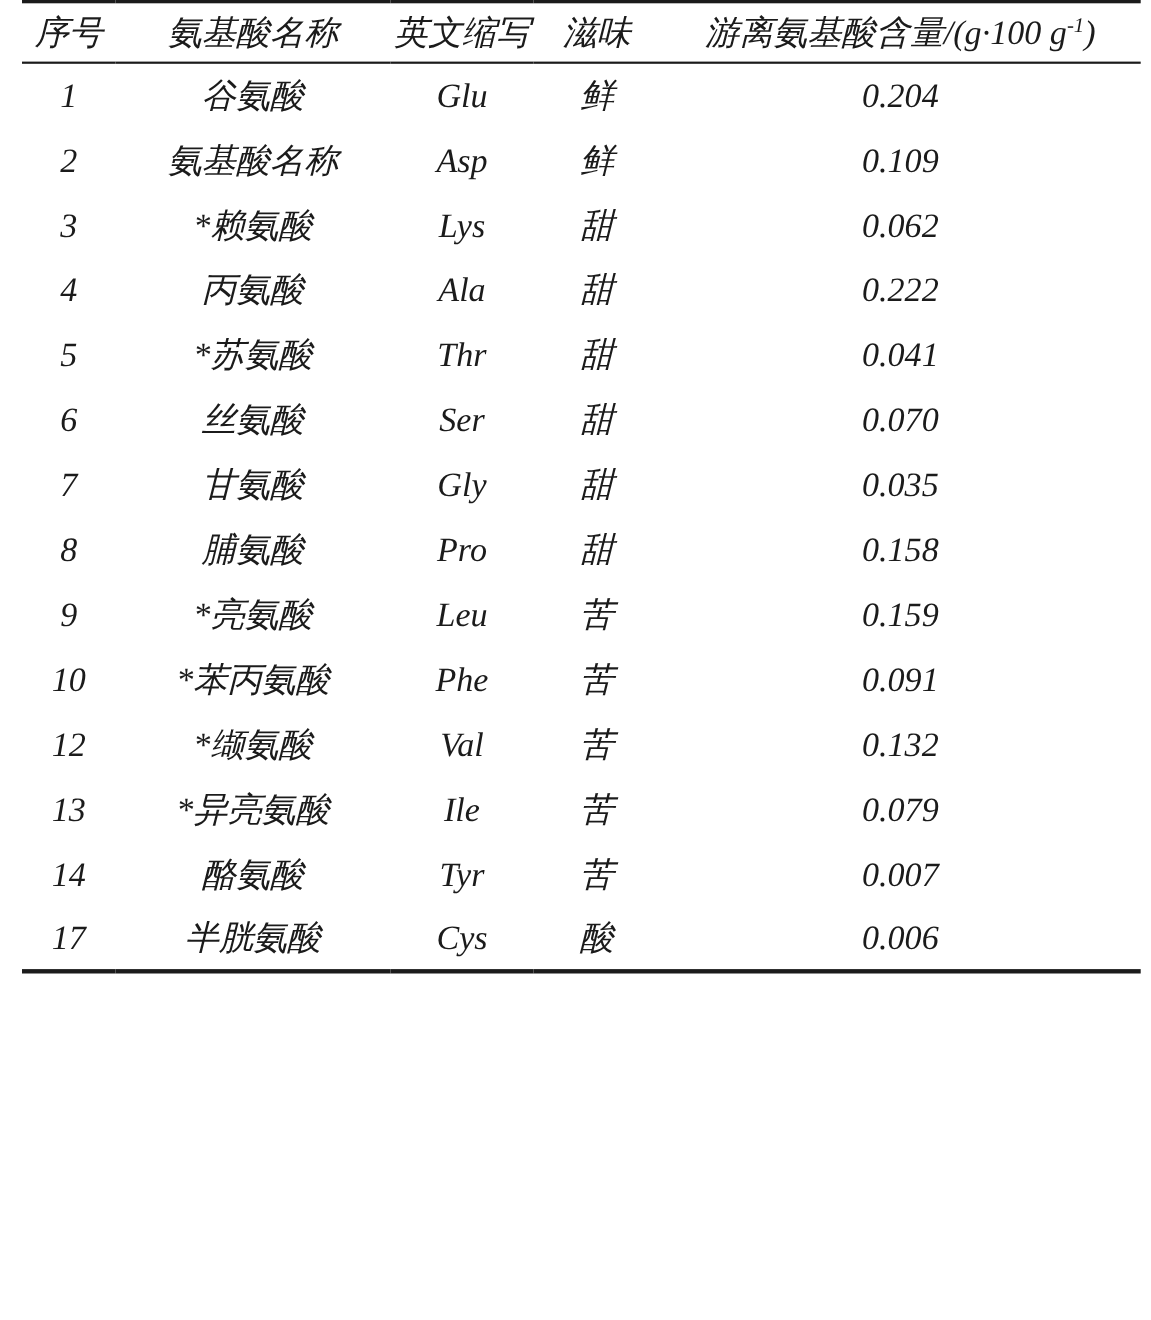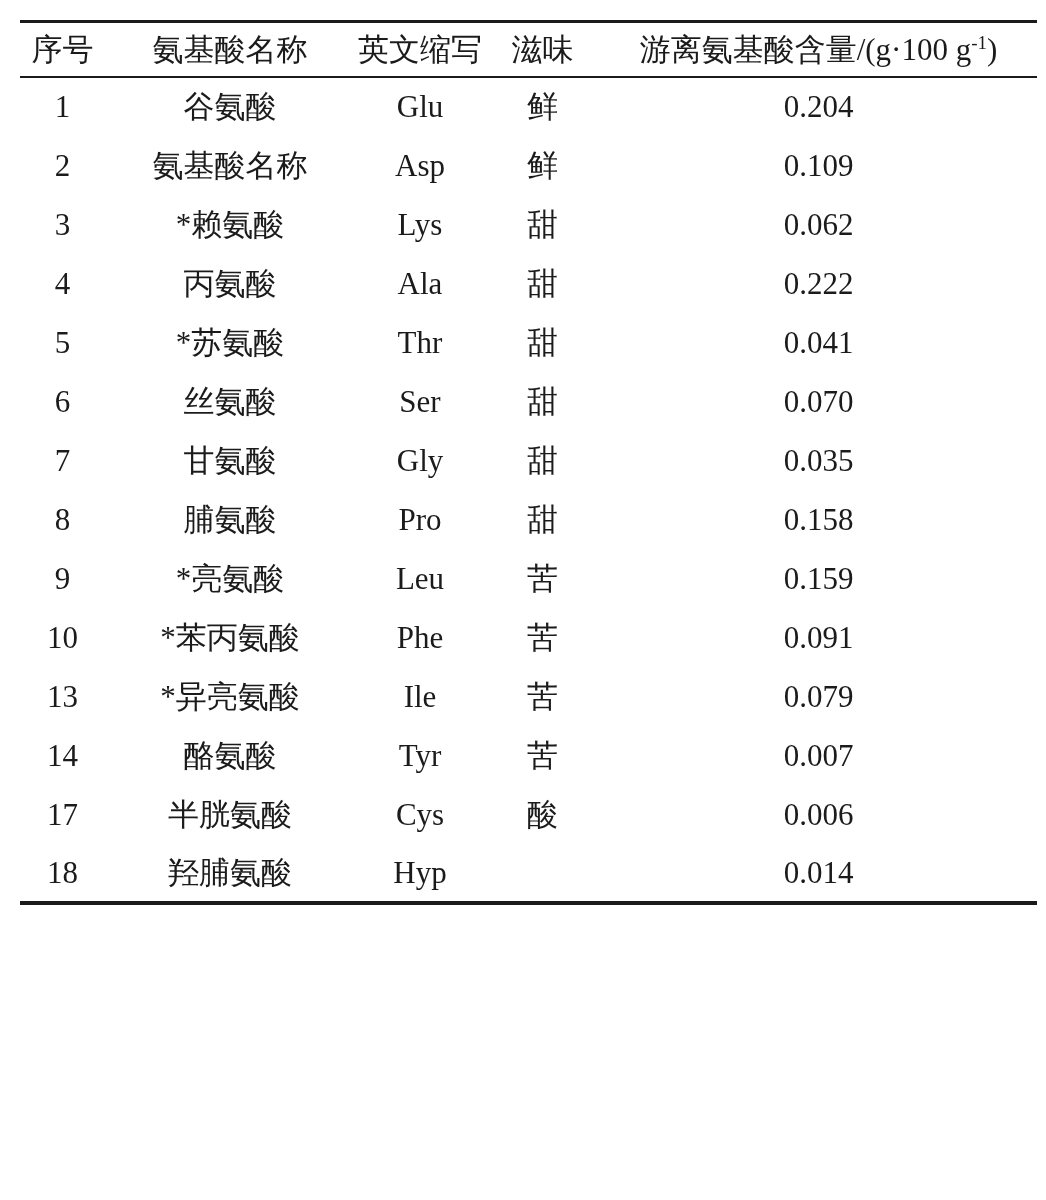--- a/index.html
+++ b/index.html
@@ -10,22 +10,23 @@
   body {
     width: 1046px;
     height: 1200px;
     position: relative;
     font-family: "Liberation Serif", "DejaVu Serif", serif;
     color: #1b1b1b;
   }
   .table-wrap {
     position: absolute;
     left: 20px;
-    top: 20px;
+    top: 0;
     width: 1017px;
+    font-style: italic;
   }
   table.aa-table {
     width: 100%;
     border-collapse: collapse;
     border-top: 3px solid #1b1b1b;
     border-bottom: 4px solid #1b1b1b;
   }
   table.aa-table thead {
     border-bottom: 2px solid #1b1b1b;
   }
@@ -137,42 +138,42 @@
         <td>0.159</td>
       </tr>
       <tr>
         <td>10</td>
         <td>*苯丙氨酸</td>
         <td>Phe</td>
         <td>苦</td>
         <td>0.091</td>
       </tr>
       <tr>
+        <td>12</td>
+        <td>*缬氨酸</td>
+        <td>Val</td>
+        <td>苦</td>
+        <td>0.132</td>
+      </tr>
+      <tr>
         <td>13</td>
         <td>*异亮氨酸</td>
         <td>Ile</td>
         <td>苦</td>
         <td>0.079</td>
       </tr>
       <tr>
         <td>14</td>
         <td>酪氨酸</td>
         <td>Tyr</td>
         <td>苦</td>
         <td>0.007</td>
       </tr>
       <tr>
         <td>17</td>
         <td>半胱氨酸</td>
         <td>Cys</td>
         <td>酸</td>
         <td>0.006</td>
       </tr>
-      <tr>
-        <td>18</td>
-        <td>羟脯氨酸</td>
-        <td>Hyp</td>
-        <td></td>
-        <td>0.014</td>
-      </tr>
     </tbody>
   </table>
 </div>
 
 </body></html>

